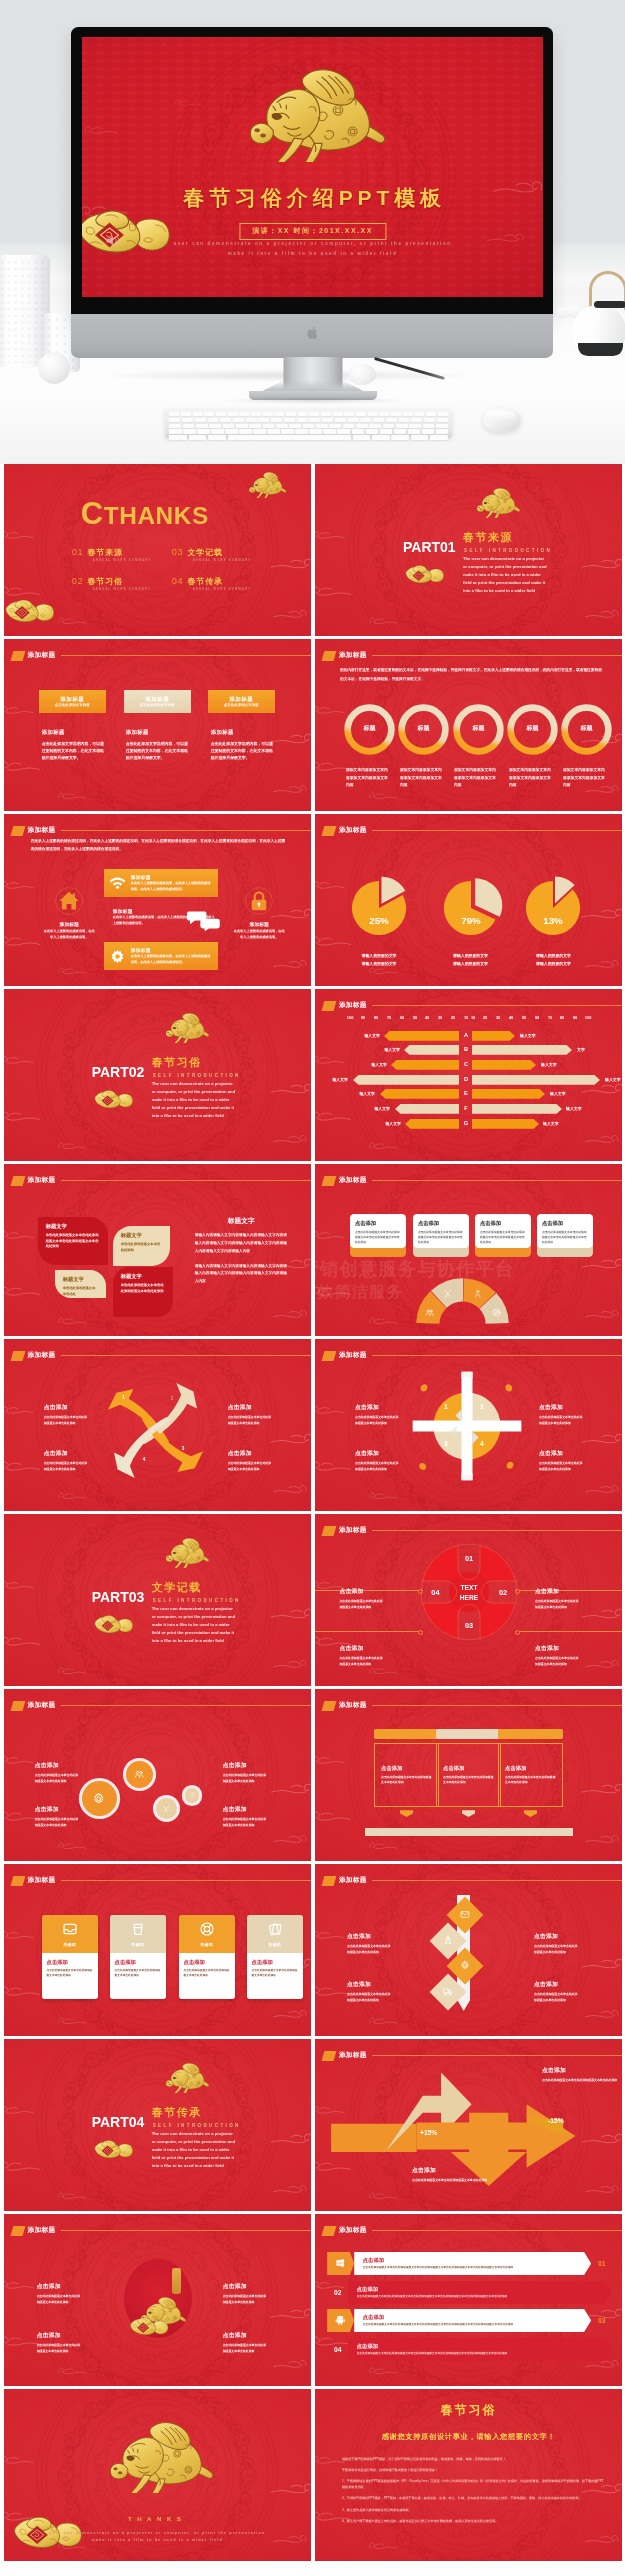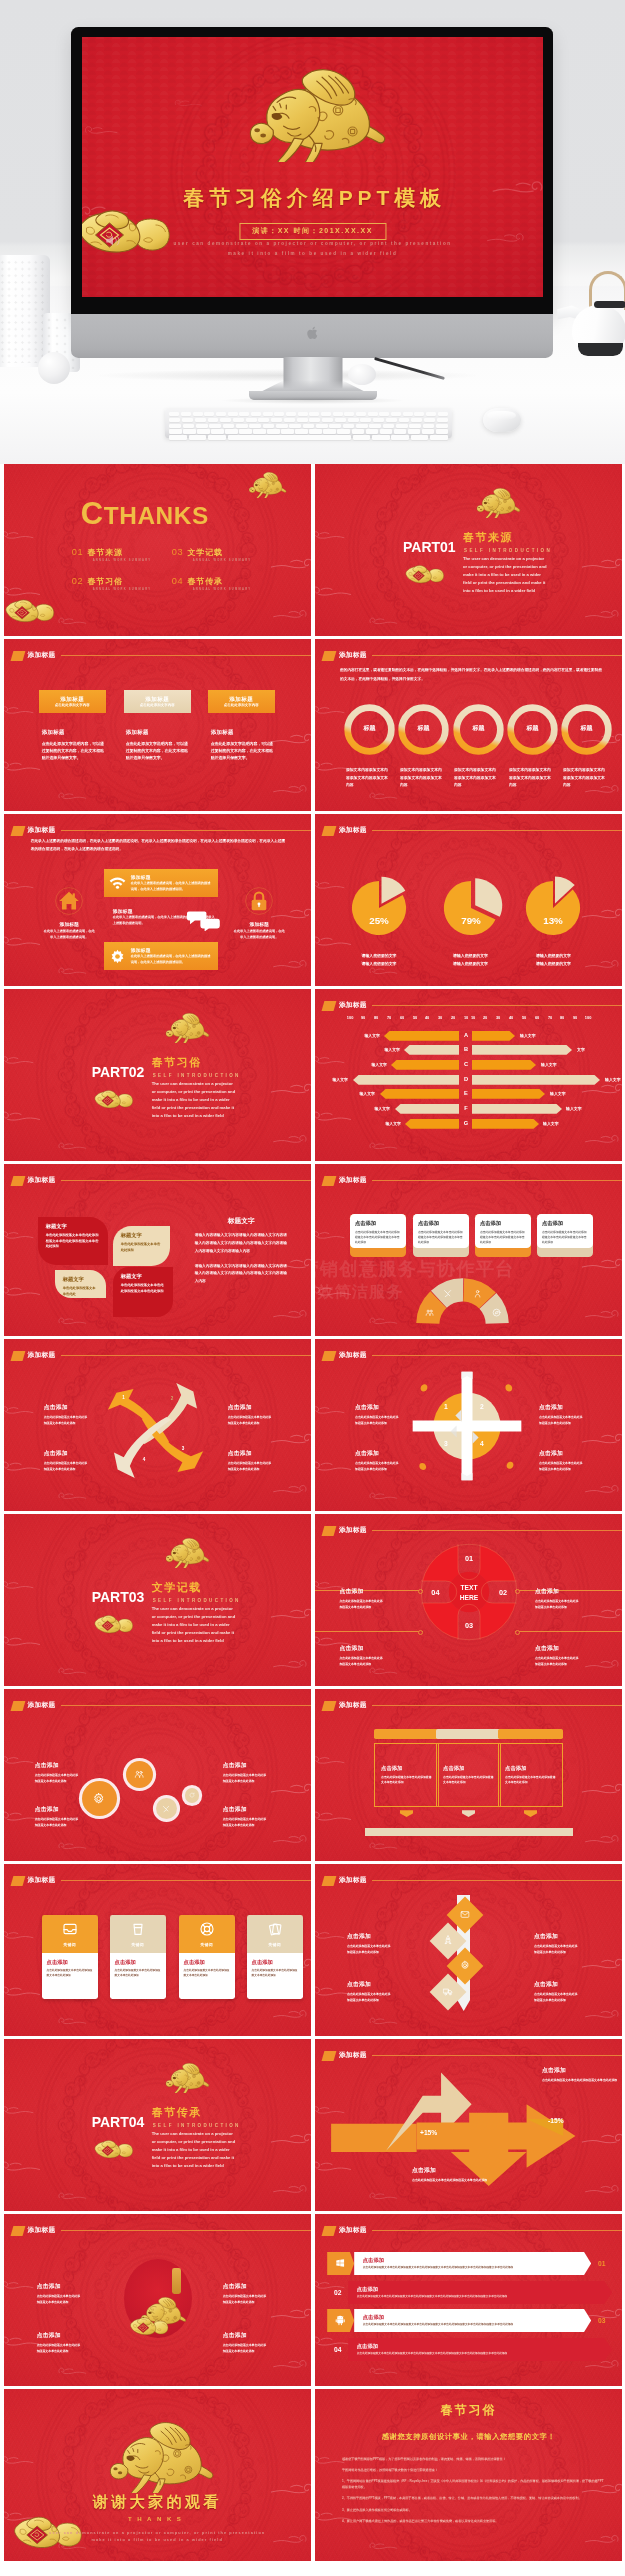--- a/index.html
+++ b/index.html
@@ -2431,21 +2431,20 @@
             <div class="cloud" style="left:53px;top:152px"><svg viewBox="0 0 70 26" width="31" height="11" style="opacity:0.55">
                 <use href="#cloudw"></use>
               </svg></div>
     </div>
           <div class="th-pig"><svg viewBox="0 0 120 86" width="122" height="87">
               <use href="#pig"></use>
             </svg></div>
           <div class="th-ingot"><svg viewBox="0 0 96 58" width="71" height="43">
               <use href="#ingot"></use>
             </svg></div>
-          <div class="th-title">谢谢大家的观看</div>
           <div class="th-sub">THANKS</div>
           <div class="th-d1">user can demonstrate on a projector or computer, or print the presentation</div>
           <div class="th-d2">make it into a film to be used in a wider field</div>
         </div>
 <div class="slide right">
           <div class="bg">
       <div class="tex"></div>
       <div class="mandala"><svg viewBox="0 0 330 330" width="100%" height="100%">
                 <use href="#mandala"></use>
               </svg></div>

